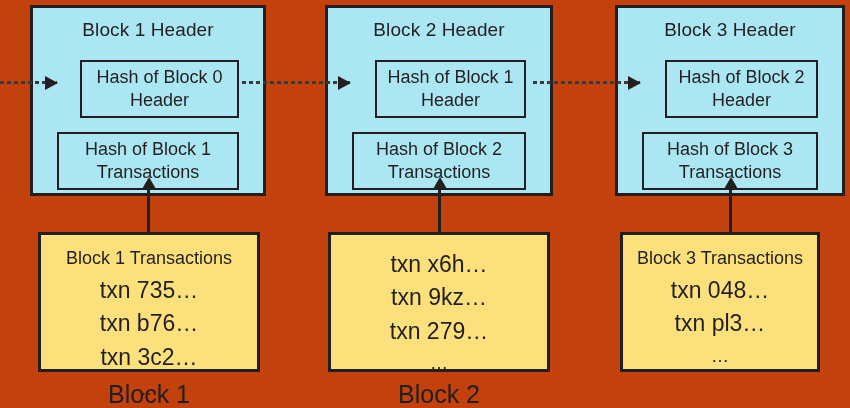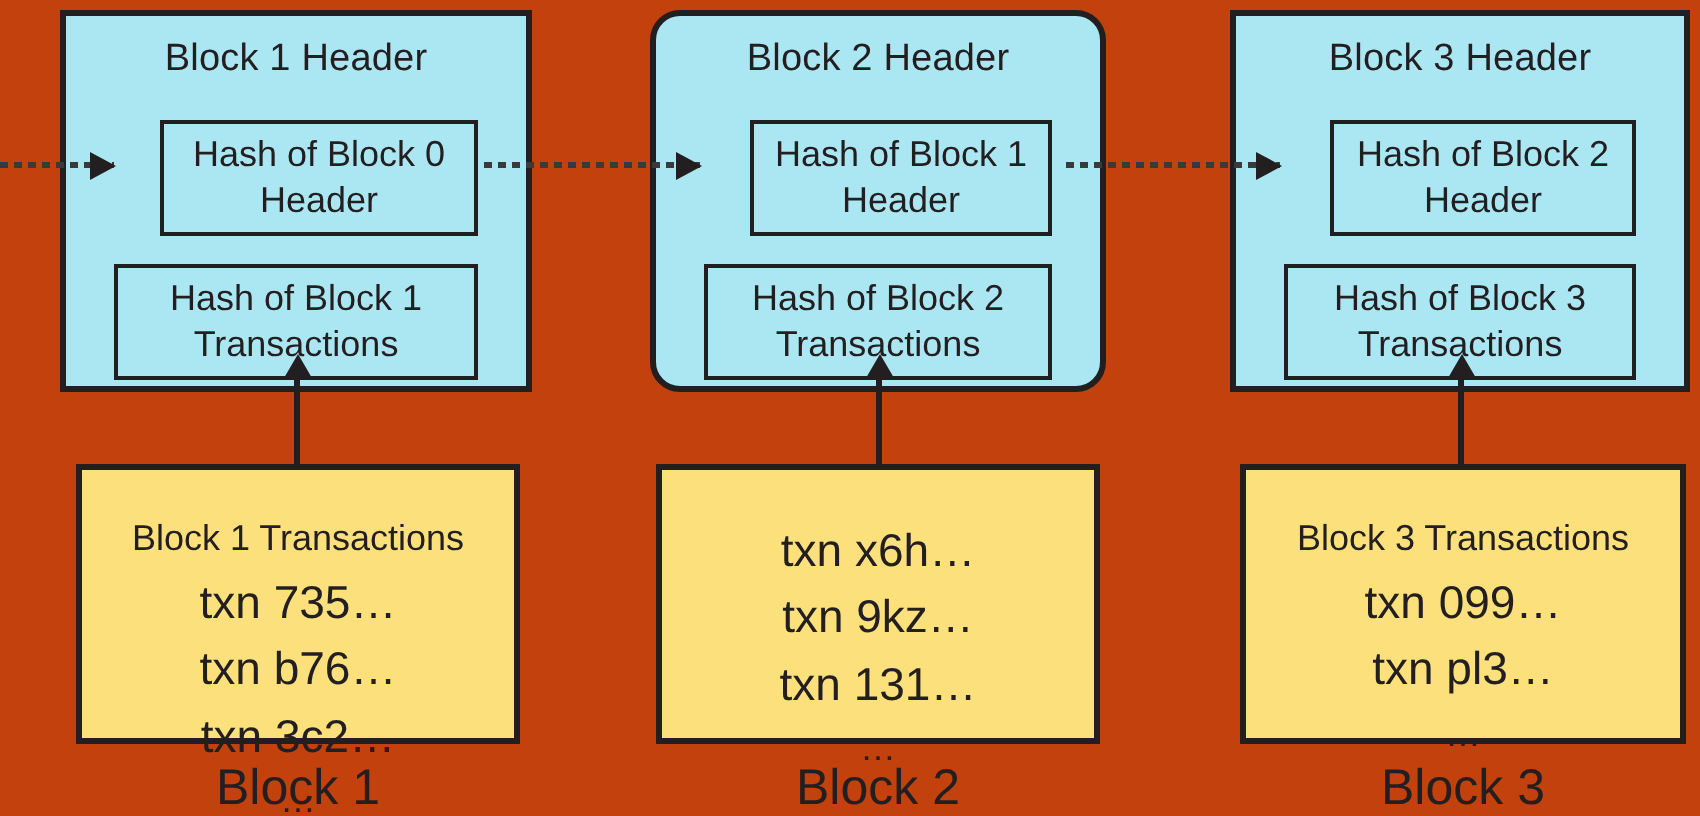--- a/index.html
+++ b/index.html
@@ -72,21 +72,21 @@
     position: absolute;
     top: 232px;
     height: 140px;
     background: #FBE07C;
     border: 3px solid #231f20;
     box-sizing: border-box;
     display: flex;
     flex-direction: column;
     align-items: center;
     justify-content: flex-start;
-    padding-top: 24px;
+    padding-top: 13px;
     font-size: 18px;
     color: #231f20;
   }
   .txn-title {
     font-size: 18px;
     margin-bottom: 5px;
     white-space: nowrap;
   }
   .txn-item {
     font-size: 23px;
@@ -179,40 +179,40 @@
       <div class="txn-item">txn b76…</div>
       <div class="txn-item">txn 3c2…</div>
       <div class="txn-ellipsis">…</div>
     </div>
 
     <div class="block-caption" style="left:38px; width:222px;">Block 1</div>
   </div>
 
   <div class="block-col" style="left:290px; width:290px;">
 
-    <div class="header-box" style="left:35px; width:228px;border-radius:15px;">
+    <div class="header-box" style="left:35px; width:228px;">
       <div class="header-title">Block 2 Header</div>
 
       <div class="hash-box prev">
         <span class="hash-line">Hash of Block 1</span>
         <span class="hash-line">Header</span>
       </div>
 
       <div class="hash-box txroot">
         <span class="hash-line">Hash of Block 2</span>
         <span class="hash-line">Transactions</span>
       </div>
     </div>
 
     <div class="v-arrow" style="left:148px;"></div>
 
     <div class="txn-box" style="left:38px; width:222px;">
       <div class="txn-item">txn x6h…</div>
       <div class="txn-item">txn 9kz…</div>
-      <div class="txn-item">txn 131…</div>
+      <div class="txn-item">txn 279…</div>
       <div class="txn-ellipsis">…</div>
     </div>
 
     <div class="block-caption" style="left:38px; width:222px;">Block 2</div>
   </div>
 
   <div class="block-col" style="left:580px; width:270px;">
 
     <div class="header-box" style="left:35px; width:230px;padding-left:36px;">
       <div class="header-title">Block 3 Header</div>
@@ -223,28 +223,27 @@
       </div>
 
       <div class="hash-box txroot">
         <span class="hash-line">Hash of Block 3</span>
         <span class="hash-line">Transactions</span>
       </div>
     </div>
 
     <div class="v-arrow" style="left:149px;"></div>
 
-    <div class="txn-box" style="left:40px; width:223px;justify-content:space-between;">
+    <div class="txn-box" style="left:40px; width:200px;justify-content:space-between;">
       <div class="txn-title">Block 3 Transactions</div>
-      <div class="txn-item">txn 099…</div>
+      <div class="txn-item">txn 048…</div>
       <div class="txn-item">txn pl3…</div>
       <div class="txn-ellipsis">…</div>
     </div>
 
-    <div class="block-caption" style="left:40px; width:223px;">Block 3</div>
   </div>
 
   <div class="h-arrow" style="left:0px; width:57px;">
     <span class="arrowhead"></span>
   </div>
 
   <div class="h-arrow" style="left:242px; width:108px;">
     <span class="arrowhead"></span>
   </div>
 

